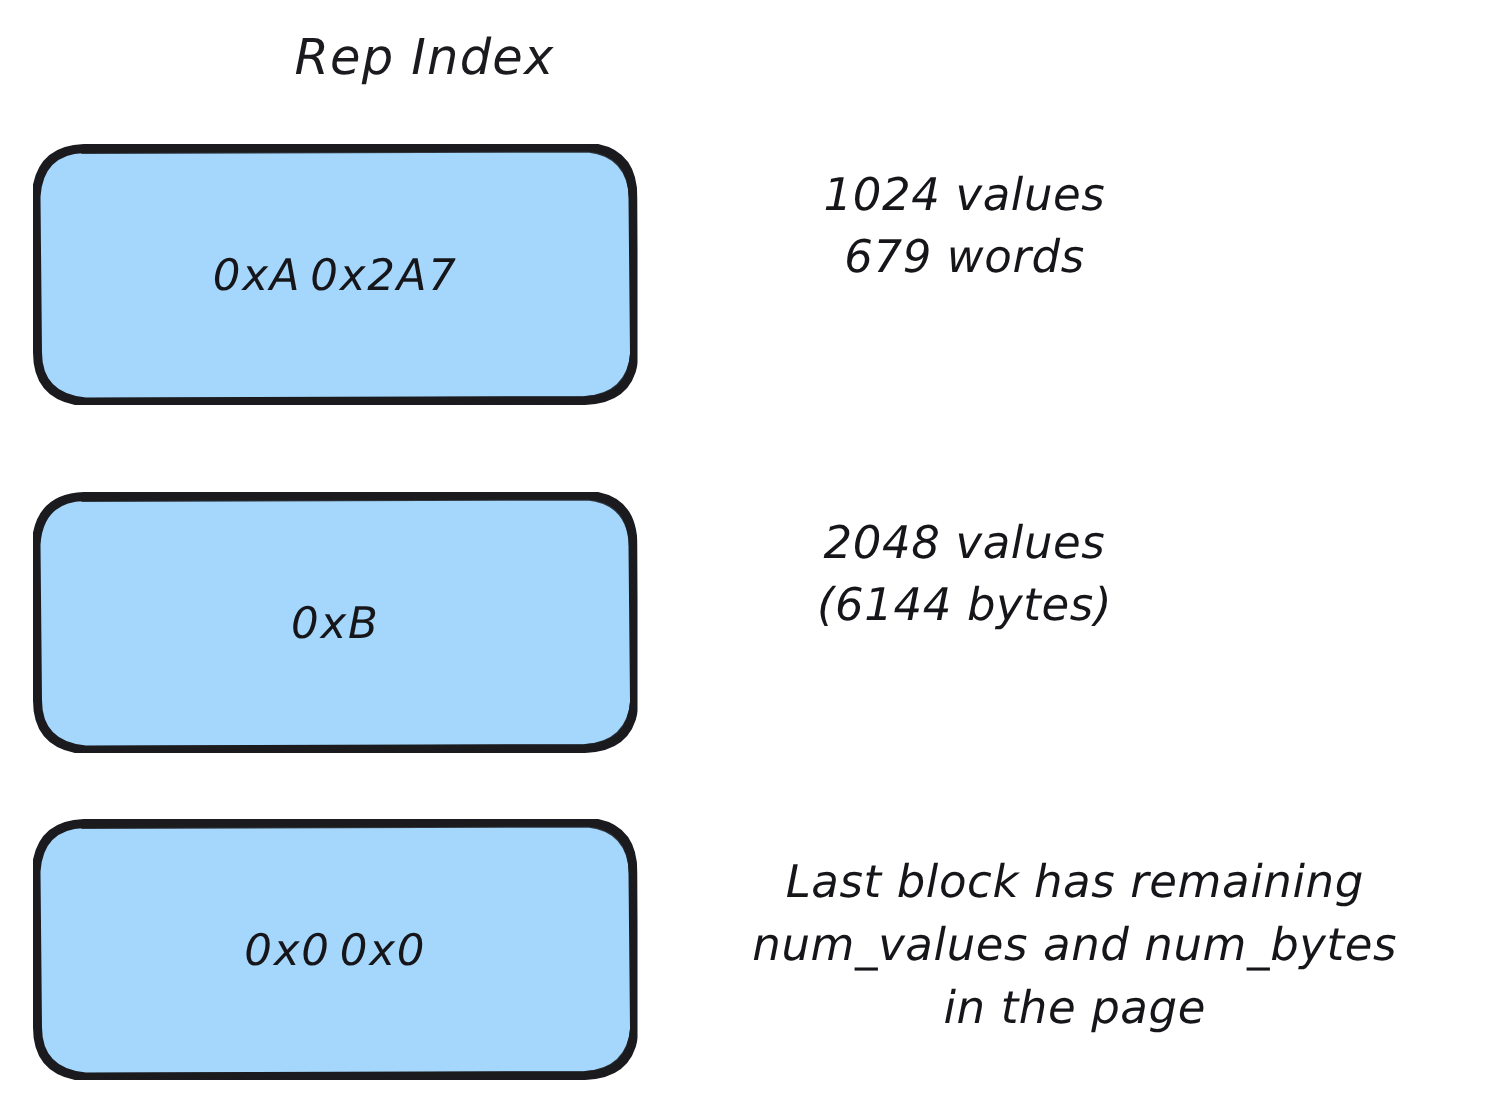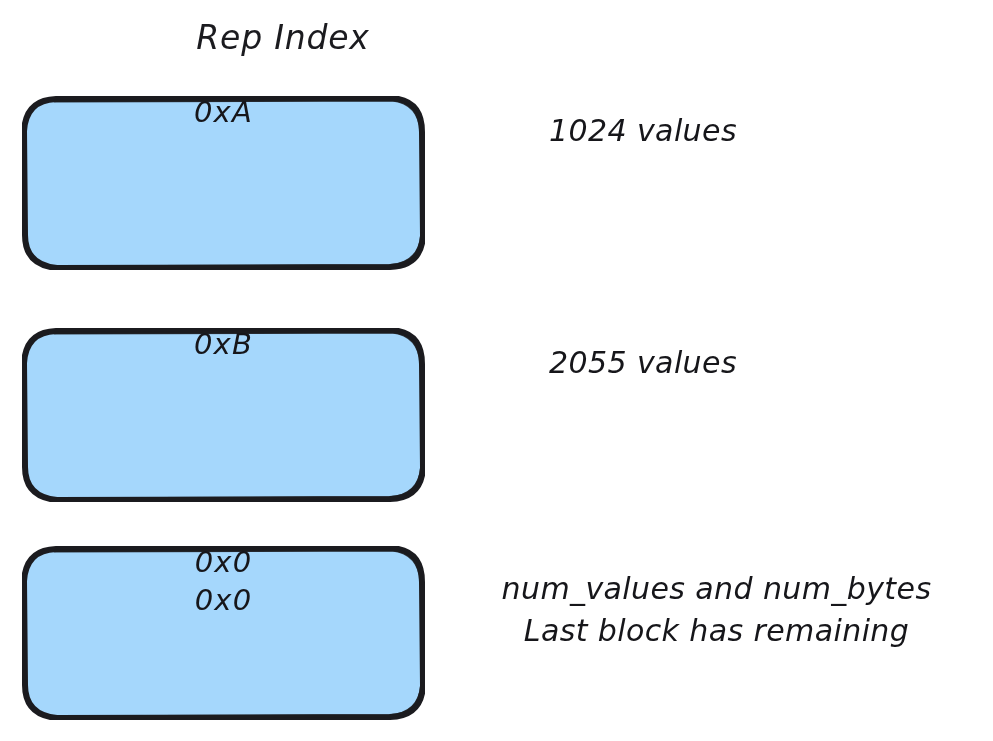--- a/index.html
+++ b/index.html
@@ -63,23 +63,23 @@
     height: 174px;
     display: block;
   }
   .block-box .box-labels {
     position: absolute;
     left: 0;
     top: 0;
     width: 403px;
     height: 174px;
     display: flex;
-    flex-direction: column;
+    flex-direction: row;
     align-items: center;
-    justify-content: flex-start;
+    justify-content: center;
     gap: 6px;
   }
   .box-line {
     font-family: "DejaVu Sans", sans-serif;
     font-size: 29px;
     font-style: italic;
     letter-spacing: 1.2px;
     color: #16161a;
     line-height: 1.12;
     white-space: nowrap;
@@ -125,59 +125,63 @@
   <div class="block-row row-1">
 
     <div class="block-box">
       <svg class="box-svg" viewBox="0 0 403 174">
         <path d="M 34 3 L 369 2 Q 400 4 400 36 L 401 140 Q 399 170 368 171 L 35 172 Q 3 169 3 139 L 2 35 Q 4 4 34 3 Z" fill="#a5d7fc" stroke="#1b1b1f" stroke-width="6" stroke-linecap="round" stroke-linejoin="round"></path>
         <path d="M 33 5 L 370 4 Q 398 7 399 37" fill="none" stroke="#1b1b1f" stroke-width="3.2" stroke-linecap="round" opacity="0.85"></path>
         <path d="M 400 138 Q 398 168 367 170 L 36 171" fill="none" stroke="#1b1b1f" stroke-width="3.4" stroke-linecap="round" opacity="0.85"></path>
       </svg>
       <div class="box-labels">
         <span class="box-line">0xA</span>
+        <span class="box-line">0x2A7</span>
       </div>
     </div>
 
     <div class="annotation narrow">
       <span class="ann-line">1024 values</span>
+      <span class="ann-line">679 words</span>
     </div>
   </div>
 
   <div class="block-row row-2">
 
     <div class="block-box">
       <svg class="box-svg" viewBox="0 0 403 174">
         <path d="M 34 3 L 369 2 Q 400 4 400 36 L 401 140 Q 399 170 368 171 L 35 172 Q 3 169 3 139 L 2 35 Q 4 4 34 3 Z" fill="#a5d7fc" stroke="#1b1b1f" stroke-width="6" stroke-linecap="round" stroke-linejoin="round"></path>
         <path d="M 33 5 L 370 4 Q 398 7 399 37" fill="none" stroke="#1b1b1f" stroke-width="3.2" stroke-linecap="round" opacity="0.85"></path>
         <path d="M 400 138 Q 398 168 367 170 L 36 171" fill="none" stroke="#1b1b1f" stroke-width="3.4" stroke-linecap="round" opacity="0.85"></path>
       </svg>
       <div class="box-labels">
         <span class="box-line">0xB</span>
       </div>
     </div>
 
     <div class="annotation narrow">
-      <span class="ann-line">2055 values</span>
+      <span class="ann-line">2048 values</span>
+      <span class="ann-line">(6144 bytes)</span>
     </div>
   </div>
 
   <div class="block-row row-3">
 
     <div class="block-box">
       <svg class="box-svg" viewBox="0 0 403 174">
         <path d="M 34 3 L 369 2 Q 400 4 400 36 L 401 140 Q 399 170 368 171 L 35 172 Q 3 169 3 139 L 2 35 Q 4 4 34 3 Z" fill="#a5d7fc" stroke="#1b1b1f" stroke-width="6" stroke-linecap="round" stroke-linejoin="round"></path>
         <path d="M 33 5 L 370 4 Q 398 7 399 37" fill="none" stroke="#1b1b1f" stroke-width="3.2" stroke-linecap="round" opacity="0.85"></path>
         <path d="M 400 138 Q 398 168 367 170 L 36 171" fill="none" stroke="#1b1b1f" stroke-width="3.4" stroke-linecap="round" opacity="0.85"></path>
       </svg>
       <div class="box-labels">
         <span class="box-line">0x0</span>
         <span class="box-line">0x0</span>
       </div>
     </div>
 
     <div class="annotation wide">
+      <span class="ann-line">Last block has remaining</span>
       <span class="ann-line">num_values and num_bytes</span>
-      <span class="ann-line">Last block has remaining</span>
+      <span class="ann-line">in the page</span>
     </div>
   </div>
 
 </div>
 
 </body></html>

